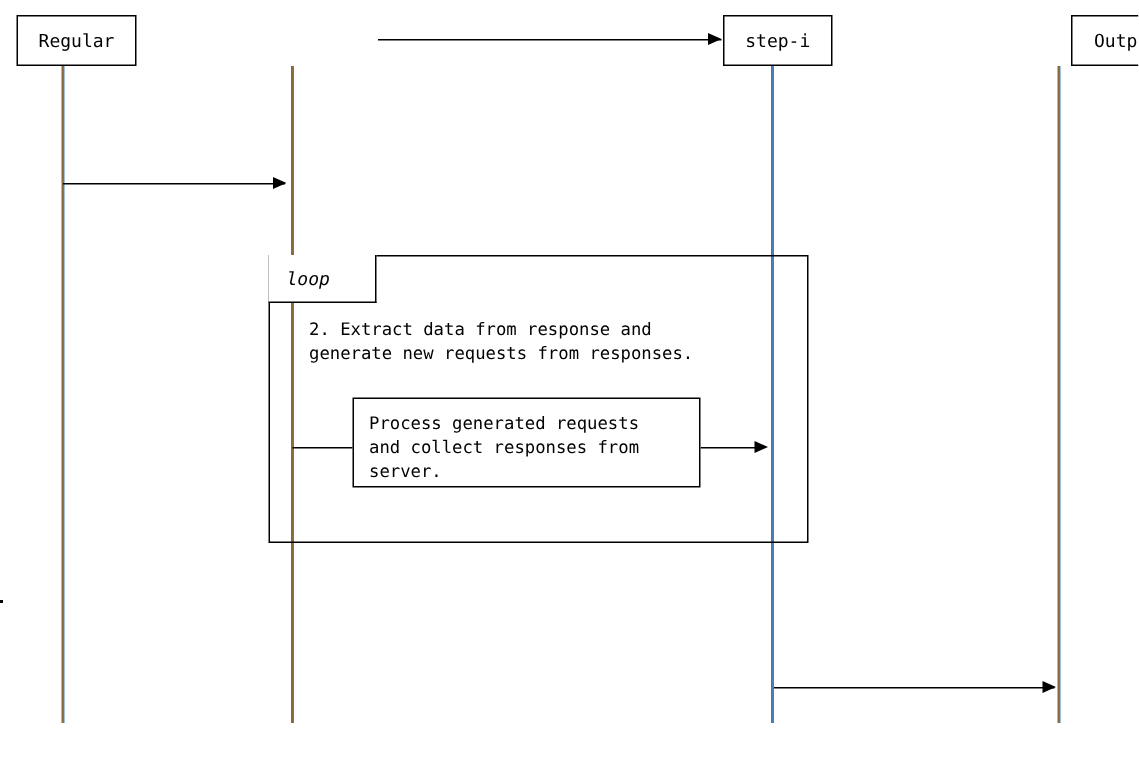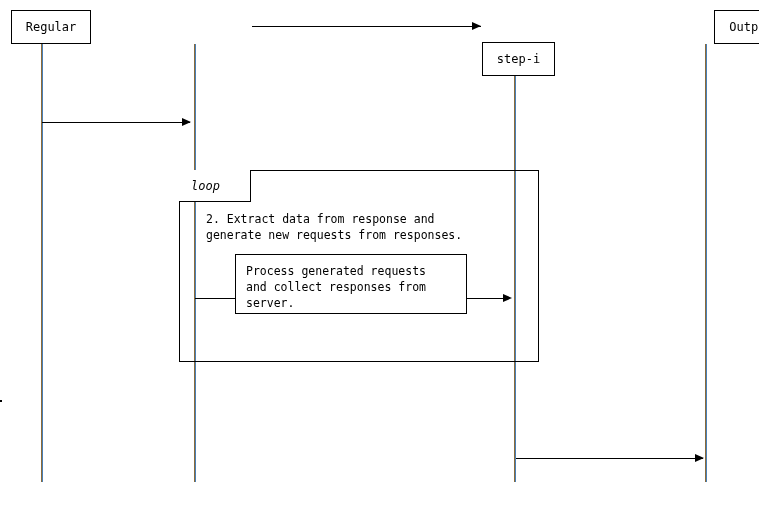--- a/index.html
+++ b/index.html
@@ -121,21 +121,21 @@
   <div class="lifeline" style="left:41px; top:44px; height:438px;"></div>
   <div class="lifeline" style="left:194px; top:44px; height:438px;"></div>
   <div class="lifeline" style="left:514px; top:44px; height:438px;"></div>
   <div class="lifeline" style="left:705px; top:44px; height:438px;"></div>
 
   <div class="participant" style="left:11px; top:10px; width:80px; height:34px;">
     <span class="plabel">Regular</span>
   </div>
 
 
-  <div class="participant" style="left:482px; top:10px; width:73px; height:34px;margin-top:32px;">
+  <div class="participant" style="left:482px; top:10px; width:73px; height:34px;">
     <span class="plabel">step-i</span>
   </div>
 
   <div class="participant" style="left:714px; top:10px; width:74px; height:34px;">
     <span class="plabel">Output</span>
   </div>
 
   <div class="msg-line" style="left:252px; top:26px; width:229px;"></div>
   <div class="arrowhead" style="left:472px; top:22px;"></div>
 
@@ -146,20 +146,20 @@
   <div class="frame-tag" style="left:179px; top:170px; width:72px; height:32px;font-style:italic;">
     <span>loop</span>
   </div>
   <div class="note-text" style="left:206px; top:211px;">2. Extract data from response and
 generate new requests from responses.</div>
 
   <div class="msg-line" style="left:195px; top:298px; width:41px;"></div>
   <div class="msg-line" style="left:467px; top:298px; width:38px;"></div>
   <div class="arrowhead" style="left:503px; top:294px;"></div>
 
-  <div class="note-box" style="left:235px; top:254px; width:232px; height:60px;">Process generated requests
+  <div class="note-box" style="left:235px; top:265px; width:232px; height:60px;">Process generated requests
 and collect responses from
 server.</div>
 
   <div class="msg-line" style="left:516px; top:458px; width:187px;"></div>
   <div class="arrowhead" style="left:695px; top:454px;"></div>
 
 </div>
 
 </body></html>

